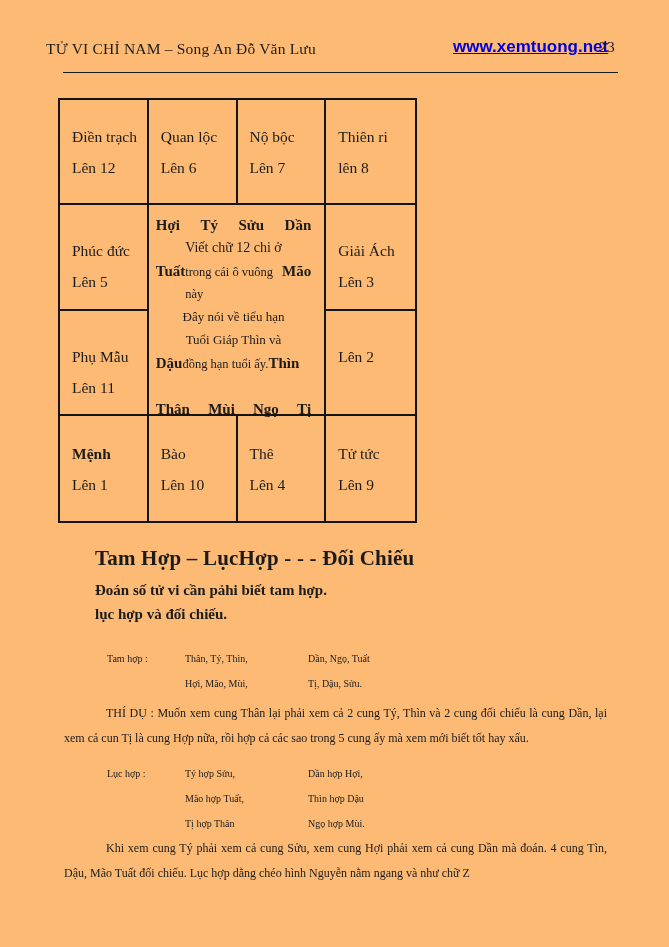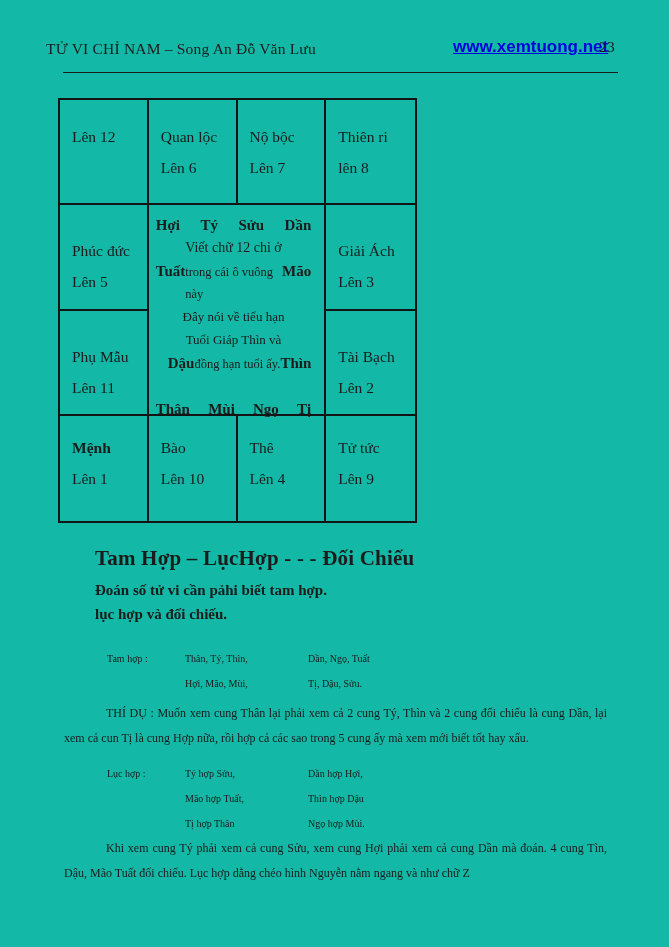--- a/index.html
+++ b/index.html
@@ -1,18 +1,18 @@
 <!DOCTYPE html>
 <html><head>
 <meta charset="utf-8">
 <style>
   html,body{margin:0;padding:0;background:#e8e8e8;}
   .page{
     position:relative; width:669px; height:947px; margin:0 auto;
-    background:#14b8a6; color:#1b1b1b;
+    background:#fdba74; color:#1b1b1b;
     font-family:"Liberation Serif", "DejaVu Serif", serif;
     overflow:hidden;
   }
   
   .hdr-title{
     position:absolute; left:46px; top:40px;
     font-size:15.5px; letter-spacing:.2px; white-space:nowrap;
   }
   .hdr-right{
     position:absolute; left:453px; top:37px;
@@ -38,37 +38,37 @@
     border:2px solid #141414;
     box-sizing:border-box;
     font-size:15.5px;
   }
   .cell{ border-right:2px solid #141414; border-bottom:2px solid #141414; box-sizing:border-box; }
   .cell.no-r{ border-right:none; }
   .cell.no-b{ border-bottom:none; }
   .cell p{ margin:0; line-height:31px; padding-left:12px; }
   .pad-a{ padding-top:21px; }    
   .pad-b{ padding-top:30px; }    
-  .pad-c{ padding-top:16px; }    
+  .pad-c{ padding-top:22px; }    
   .t-r1c1{grid-area:1/1}.t-r1c2{grid-area:1/2}.t-r1c3{grid-area:1/3}.t-r1c4{grid-area:1/4}
   .t-r2c1{grid-area:2/1}.t-center{grid-area:2/2/4/4}.t-r2c4{grid-area:2/4}
   .t-r3c1{grid-area:3/1}.t-r3c4{grid-area:3/4}
   .t-r4c1{grid-area:4/1}.t-r4c2{grid-area:4/2}.t-r4c3{grid-area:4/3}.t-r4c4{grid-area:4/4}
   .bold{ font-weight:bold; }
   
   .t-center{ padding:9px 13px 0 7px; }
   .c-branches{
     display:flex; justify-content:space-between;
     font-weight:bold; font-size:15px; line-height:22px;
   }
   .c-branches.last{ margin-top:23px; }
   .c-mid{ text-align:center; font-size:14px; line-height:22px; margin-top:1px; }
   .c-mid.small{ font-size:13px; }
   .c-flexline{
-    display:flex; justify-content:flex-end; align-items:baseline;
+    display:flex; justify-content:flex-start; align-items:baseline;
     line-height:22px; margin-top:1px;
   }
   .c-flexline .branch{ font-weight:bold; font-size:15px; }
   .c-flexline .note{ font-size:12.5px; }
   
   .sec-heading{
     position:absolute; left:95px; top:546px; margin:0;
     font-size:21px; font-weight:bold; letter-spacing:.2px;
   }
   .sec-sub1{ position:absolute; left:95px; top:582px; margin:0; font-size:15px; font-weight:bold; }
@@ -96,20 +96,21 @@
   <div class="hdr-title">TỬ VI CHỈ NAM – Song An Đỗ Văn Lưu</div>
   <div class="hdr-right">
     <a class="hdr-url" href="#" style="color: rgb(0, 0, 221);">www.xemtuong.net</a>
     <span class="hdr-page">23</span>
   </div>
   <div class="hdr-rule"></div>
 
   <div class="palace-table">
 
     <div class="cell t-r1c1 pad-a">
+      <p>Điền trạch</p>
       <p>Lên 12</p>
     </div>
     <div class="cell t-r1c2 pad-a">
       <p>Quan lộc</p>
       <p>Lên 6</p>
     </div>
     <div class="cell t-r1c3 pad-a">
       <p>Nộ bộc</p>
       <p>Lên 7</p>
     </div>
@@ -154,21 +155,20 @@
     <div class="cell t-r2c4 pad-b no-r">
       <p>Giải Ách</p>
       <p>Lên 3</p>
     </div>
 
     <div class="cell t-r3c1 pad-b">
       <p>Phụ Mẫu</p>
       <p>Lên 11</p>
     </div>
     <div class="cell t-r3c4 pad-b no-r">
-      <p>Tài Bạch</p>
       <p>Lên 2</p>
     </div>
 
     <div class="cell t-r4c1 pad-c no-b">
       <p class="bold">Mệnh</p>
       <p>Lên 1</p>
     </div>
     <div class="cell t-r4c2 pad-c no-b">
       <p>Bào</p>
       <p>Lên 10</p>

